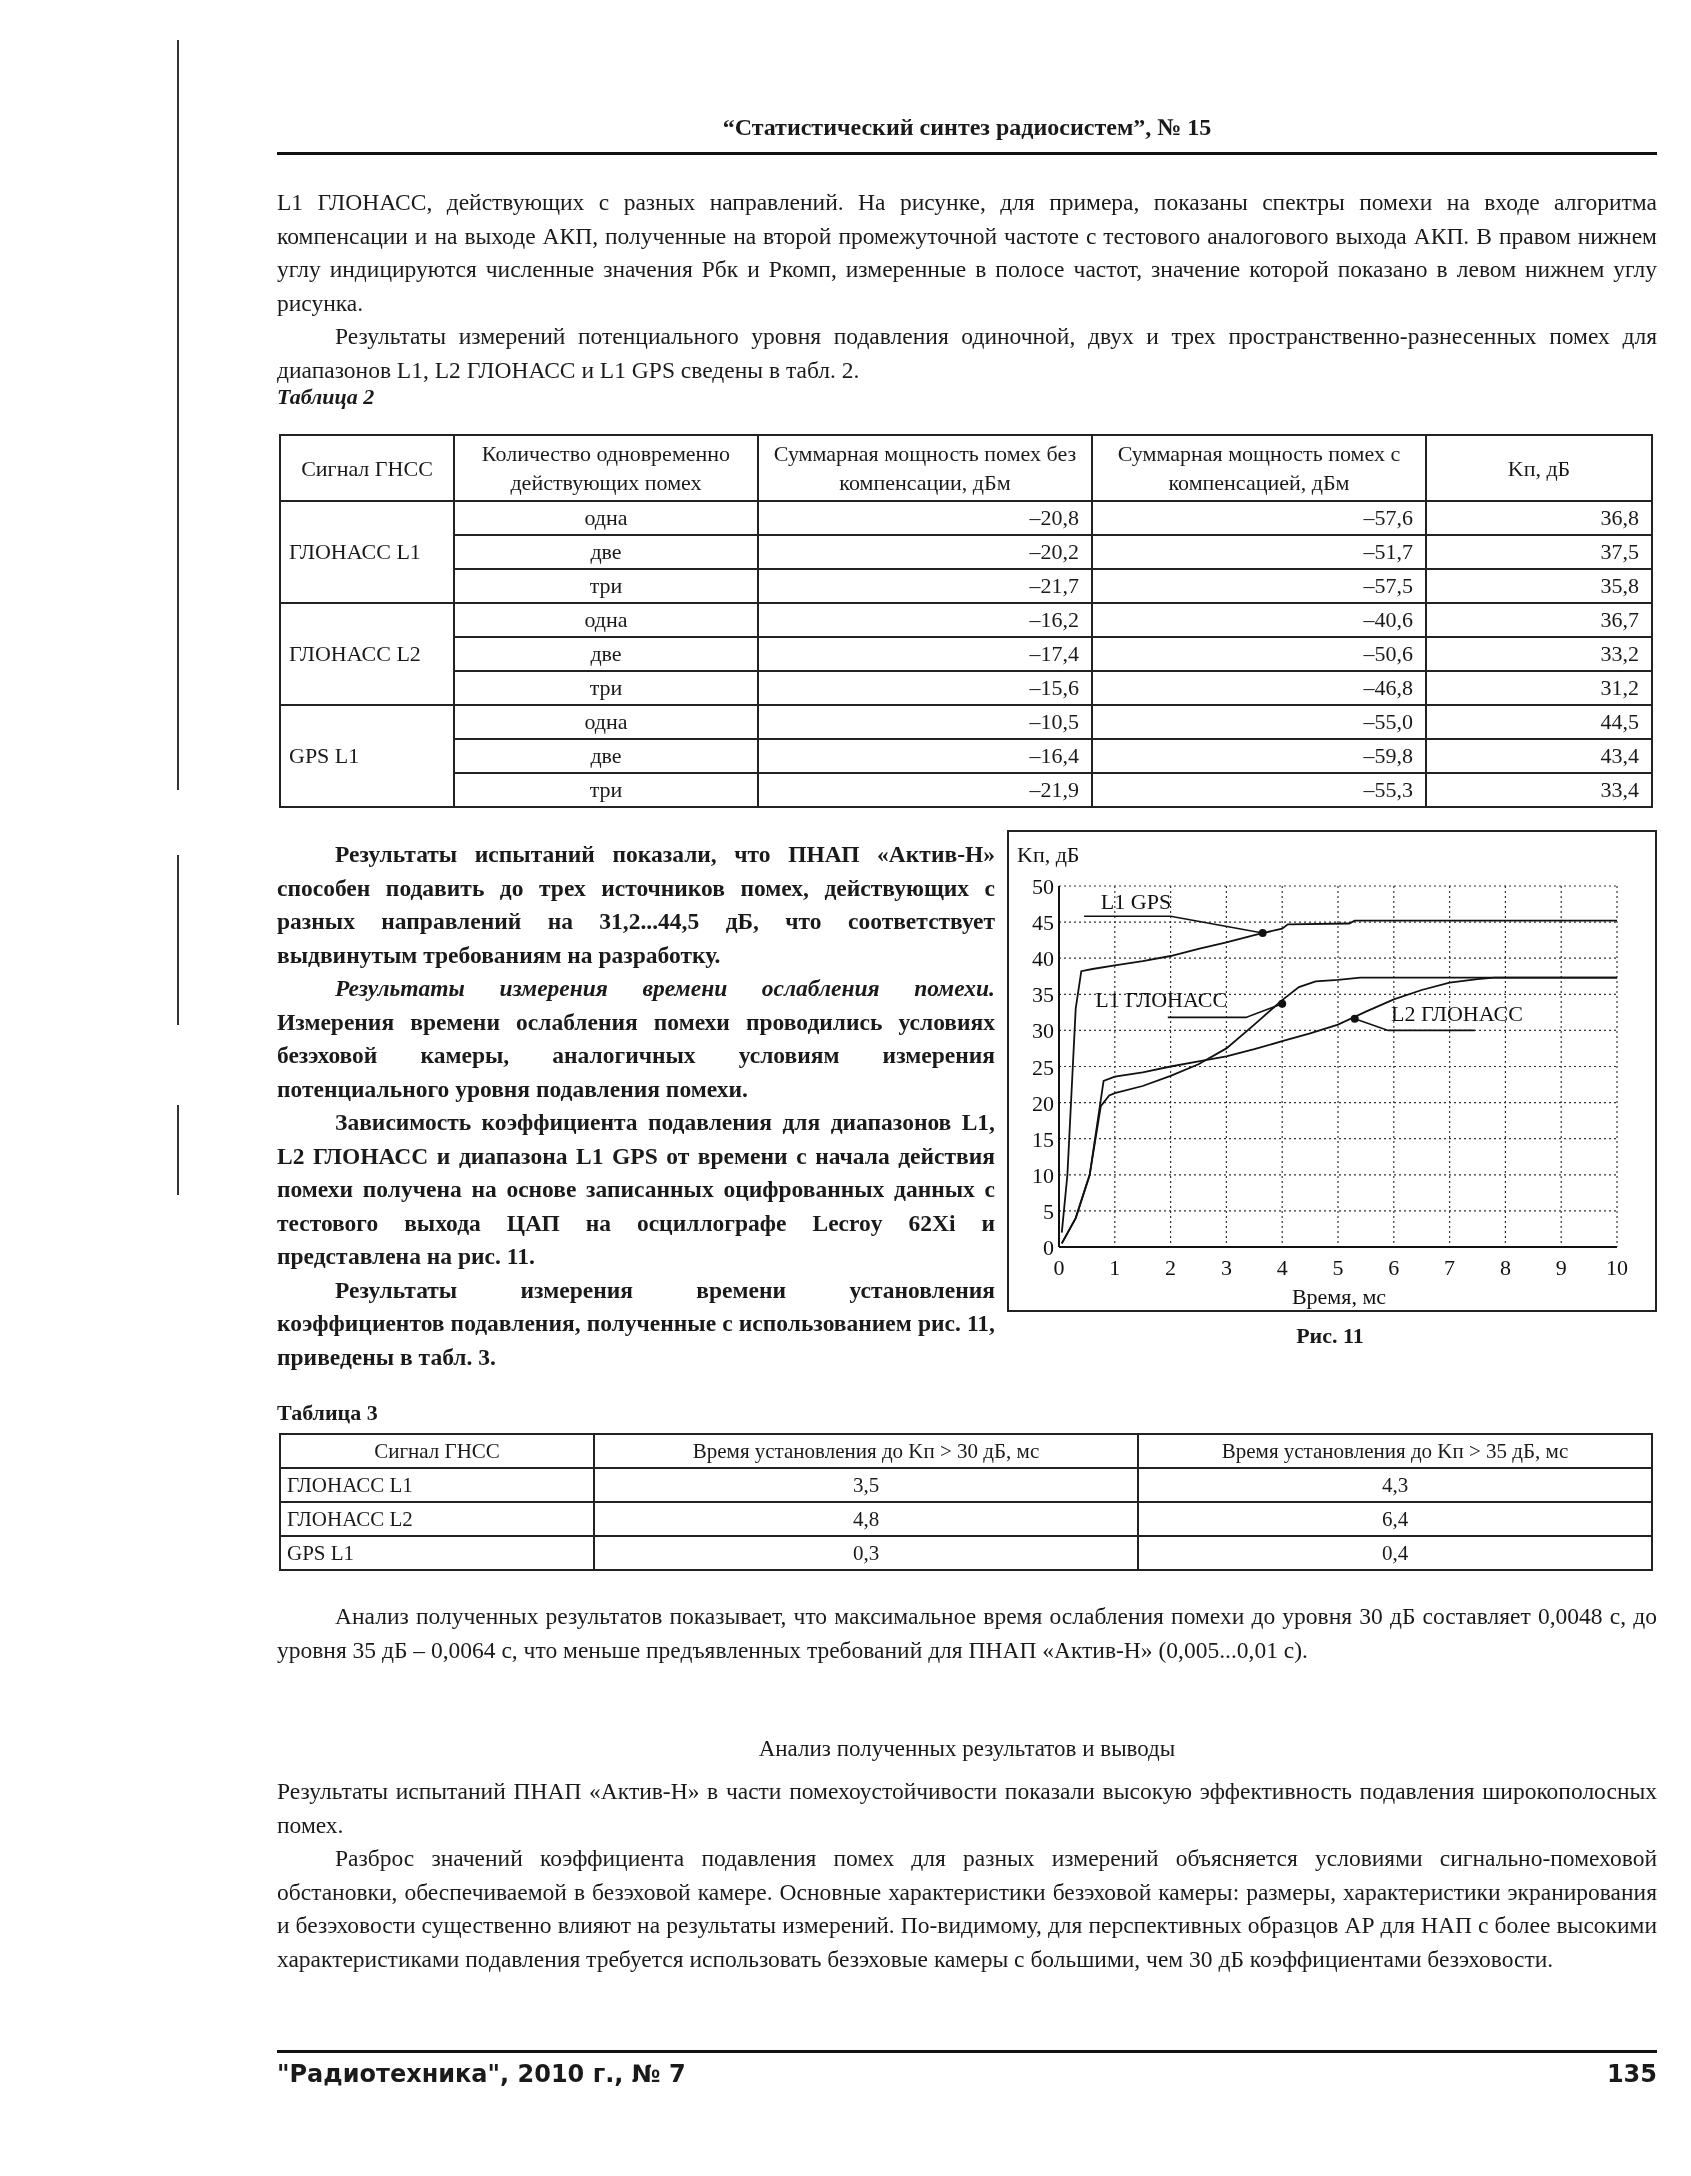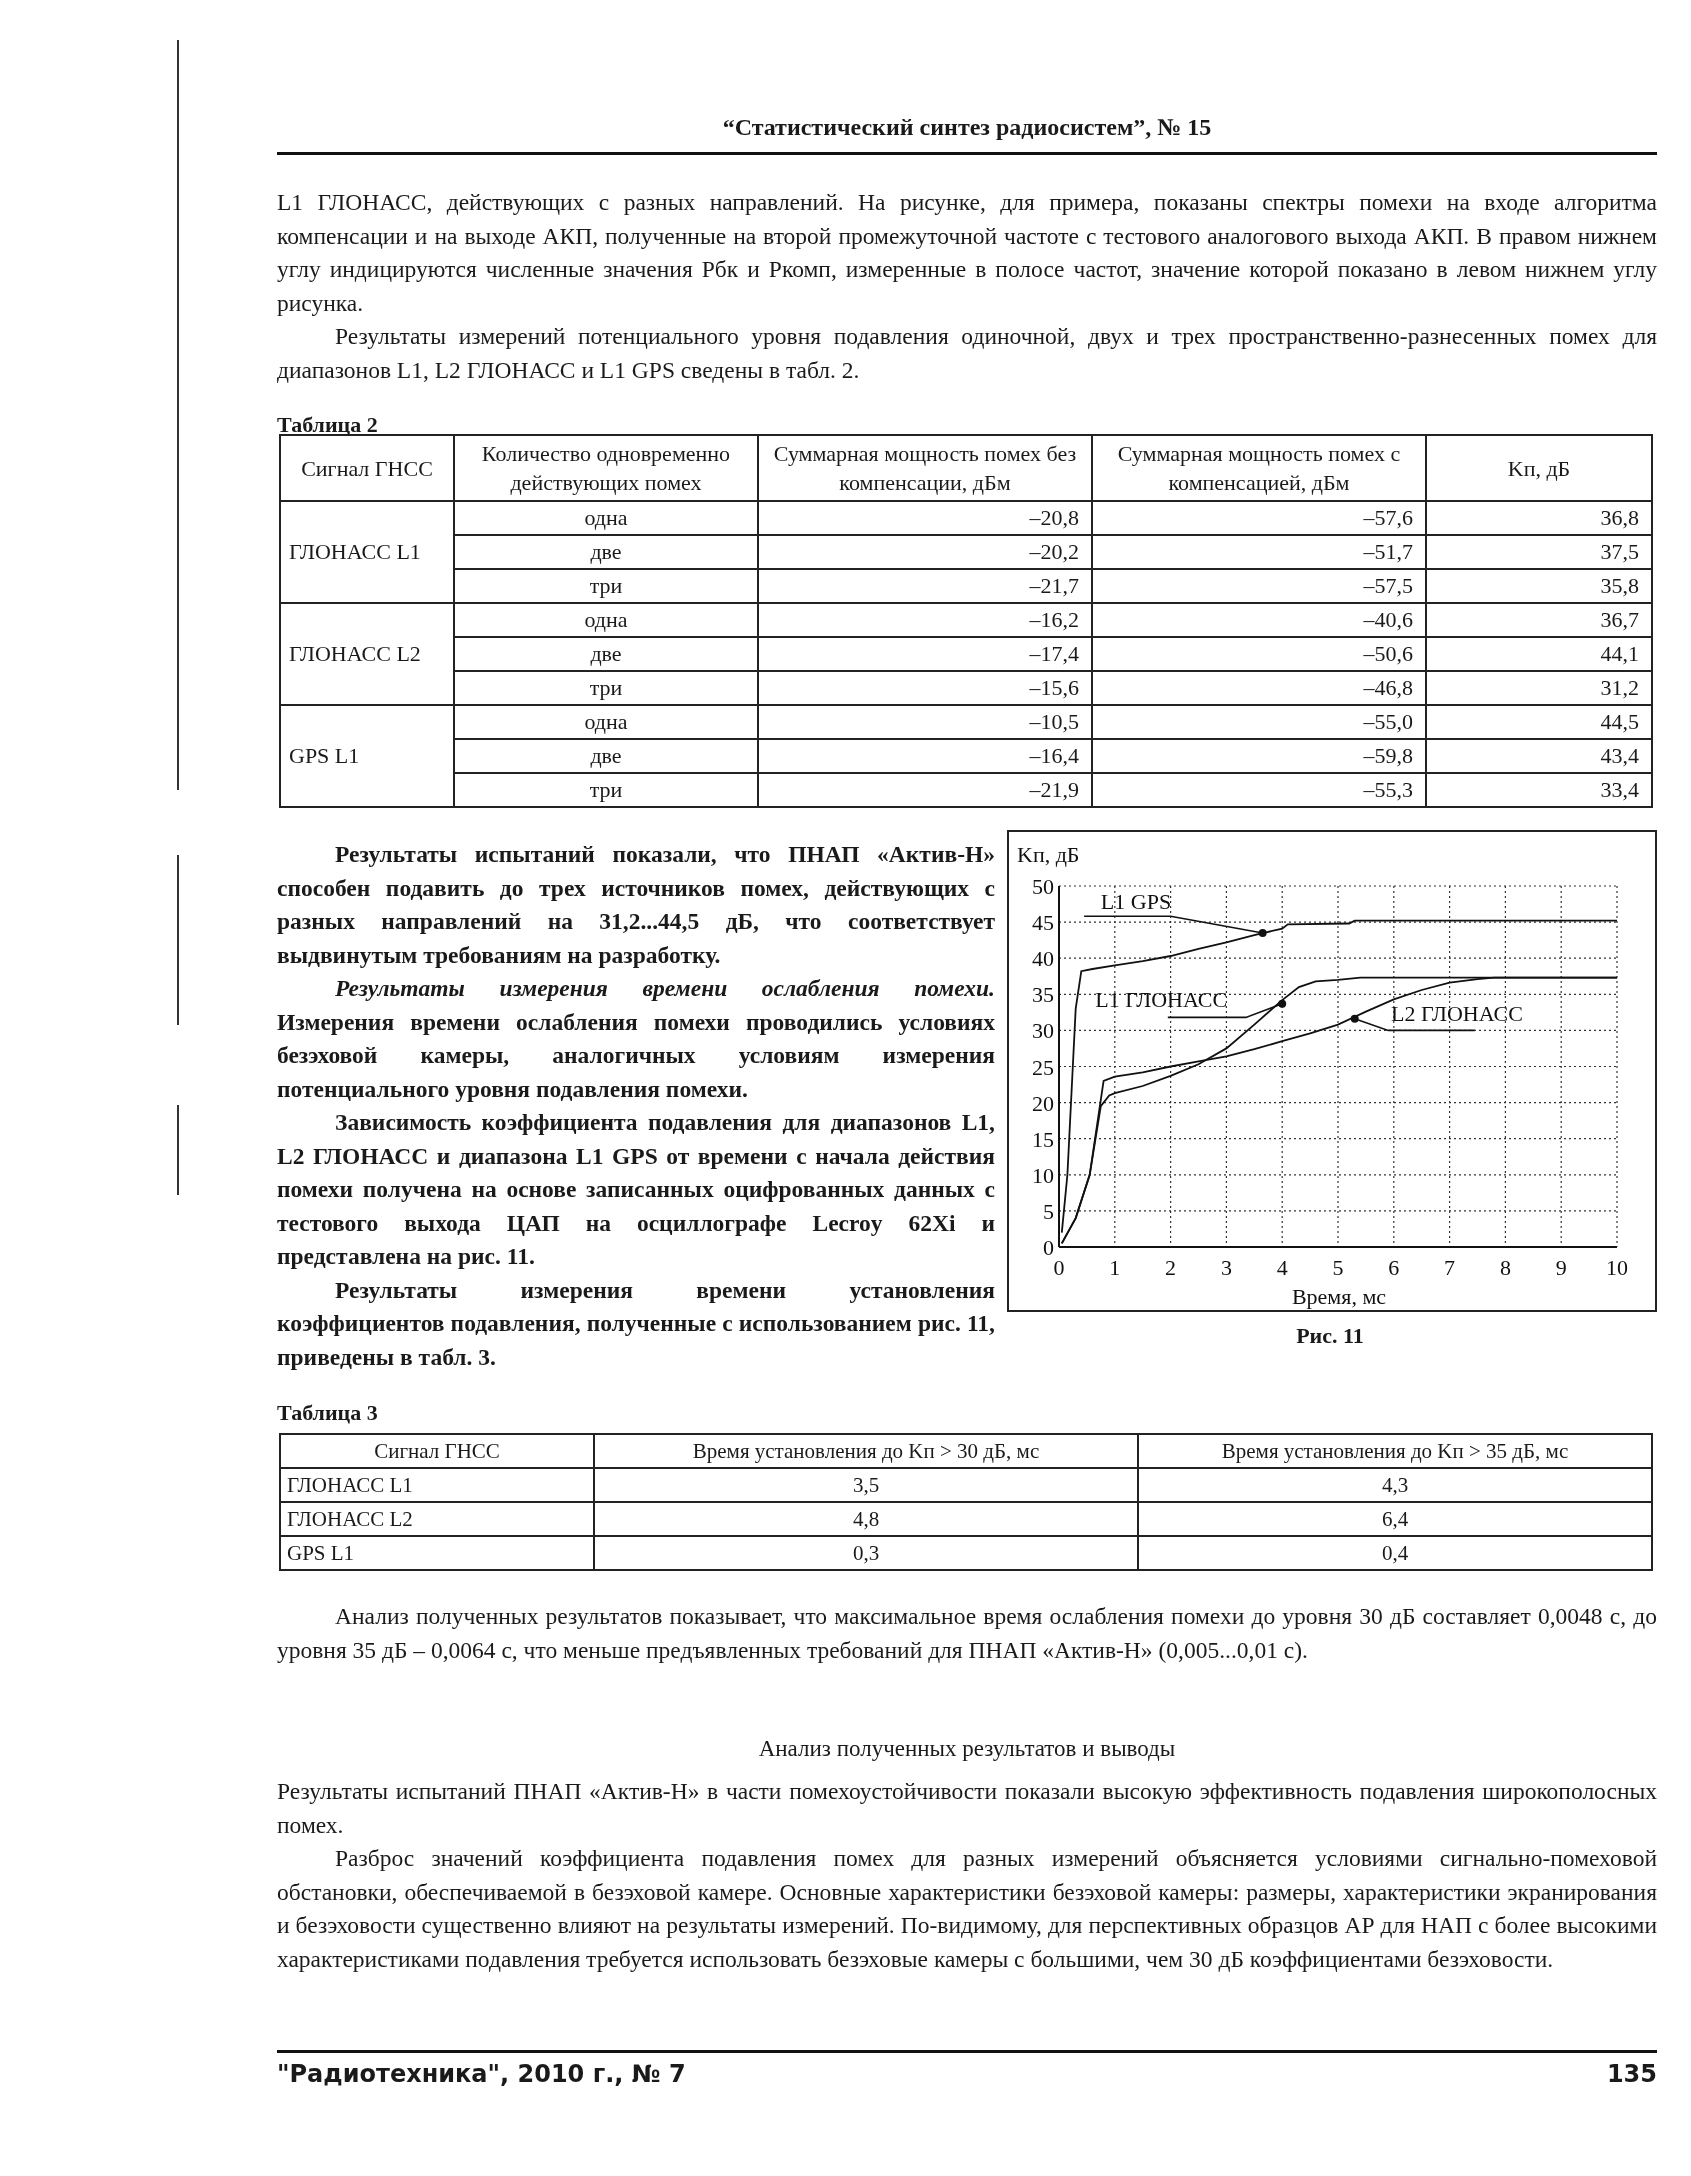--- a/index.html
+++ b/index.html
@@ -49,21 +49,21 @@
 
 <div class="page">
   <div class="running-head">“Статистический синтез радиосистем”, № 15</div>
   <div class="head-rule"></div>
 
   <div class="intro">
     <p class="para">L1 ГЛОНАСС, действующих с разных направлений. На рисунке, для примера, показаны спектры помехи на входе алгоритма компенсации и на выходе АКП, полученные на второй промежуточной частоте с тестового аналогового выхода АКП. В правом нижнем углу индицируются численные значения Pбк и Pкомп, измеренные в полосе частот, значение которой показано в левом нижнем углу рисунка.</p>
     <p class="para indent">Результаты измерений потенциального уровня подавления одиночной, двух и трех пространственно-разнесенных помех для диапазонов L1, L2 ГЛОНАСС и L1 GPS сведены в табл. 2.</p>
   </div>
 
-  <div class="tcap" style="top:412px;">Таблица 2</div>
+  <div class="tcap" style="top:384px;font-style:italic;">Таблица 2</div>
   <table class="t2">
     <thead>
       <tr>
         <th style="width:160px">Сигнал ГНСС</th>
         <th style="width:290px">Количество одновременно действующих помех</th>
         <th style="width:320px">Суммарная мощность помех без компенсации, дБм</th>
         <th style="width:320px">Суммарная мощность помех с компенсацией, дБм</th>
         <th>Kп, дБ</th>
       </tr>
     </thead>
@@ -91,21 +91,21 @@
           <td rowspan="3" class="sig">ГЛОНАСС L2</td>
           <td>одна</td>
           <td class="num">–16,2</td>
           <td class="num">–40,6</td>
           <td class="num">36,7</td>
         </tr>
         <tr>
           <td>две</td>
           <td class="num">–17,4</td>
           <td class="num">–50,6</td>
-          <td class="num">44,1</td>
+          <td class="num">33,2</td>
         </tr>
         <tr>
           <td>три</td>
           <td class="num">–15,6</td>
           <td class="num">–46,8</td>
           <td class="num">31,2</td>
         </tr>
         <tr>
           <td rowspan="3" class="sig">GPS L1</td>
           <td>одна</td>

